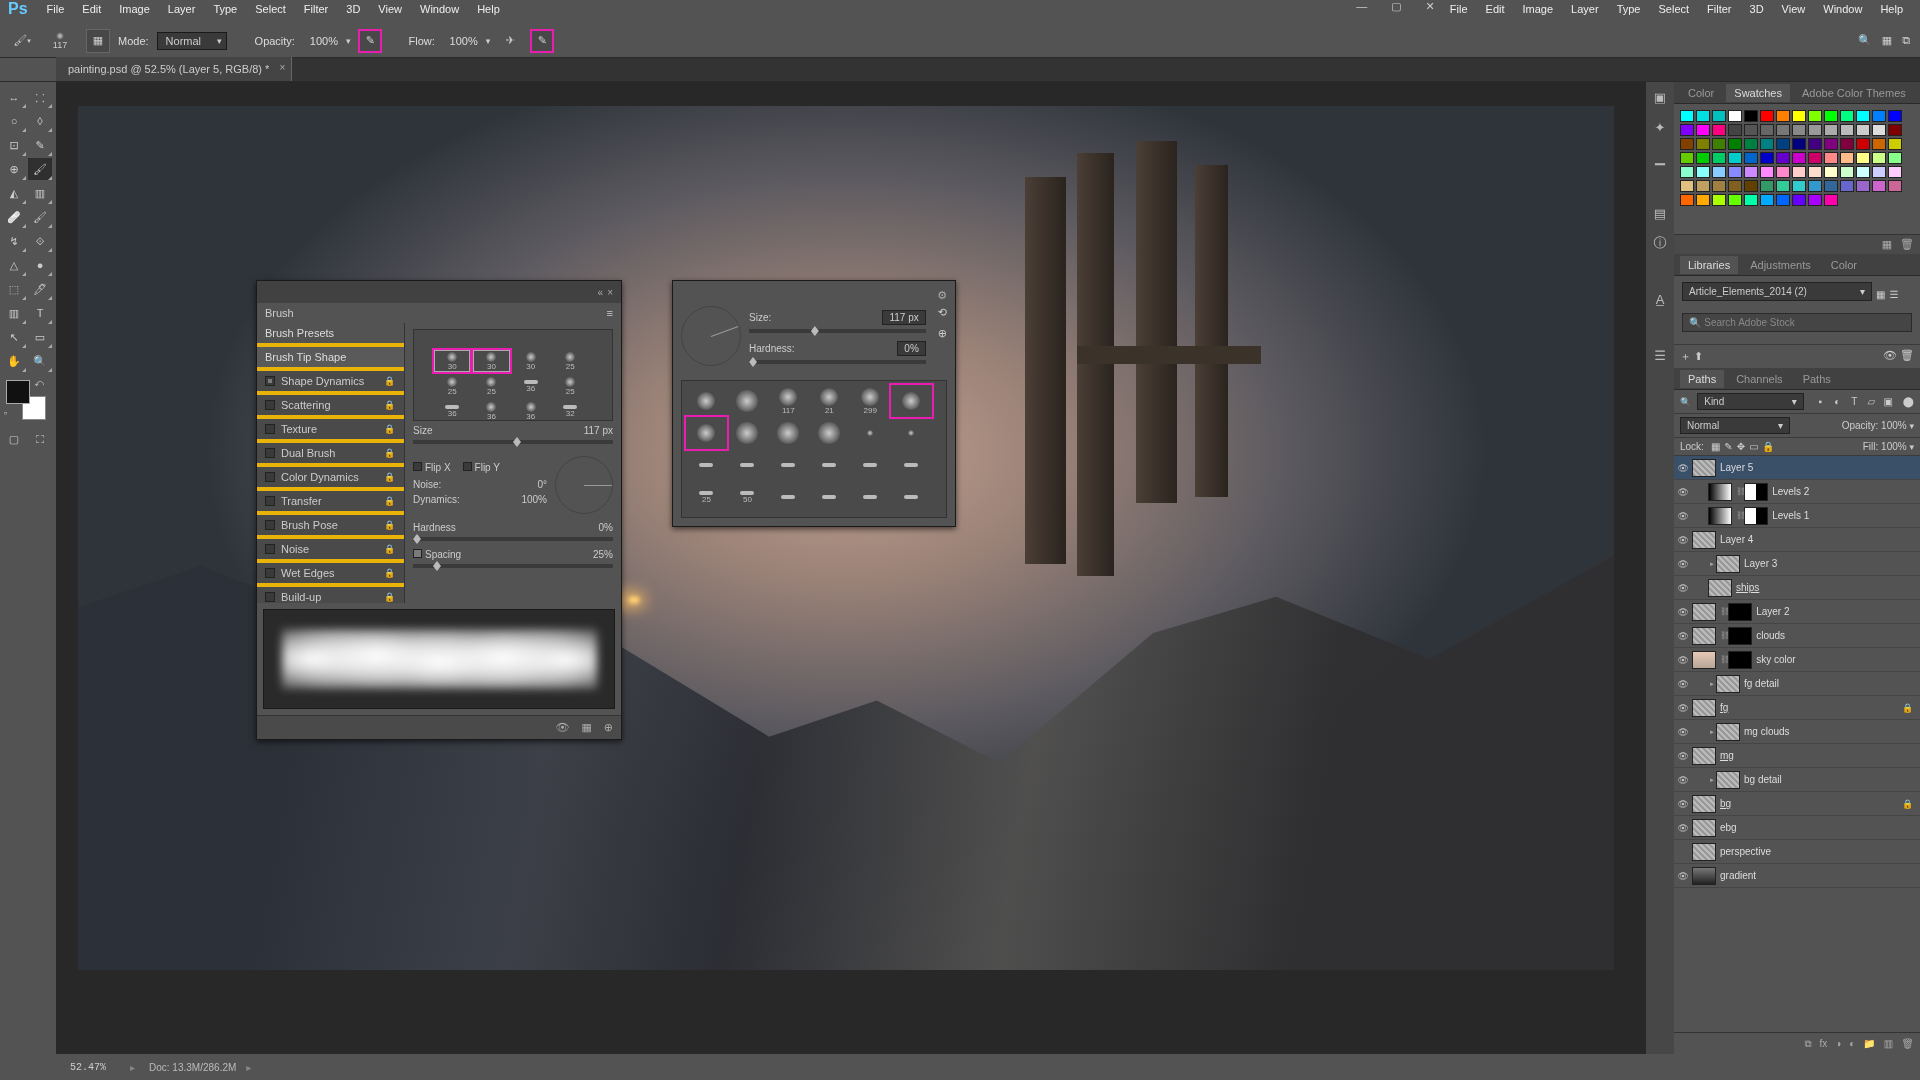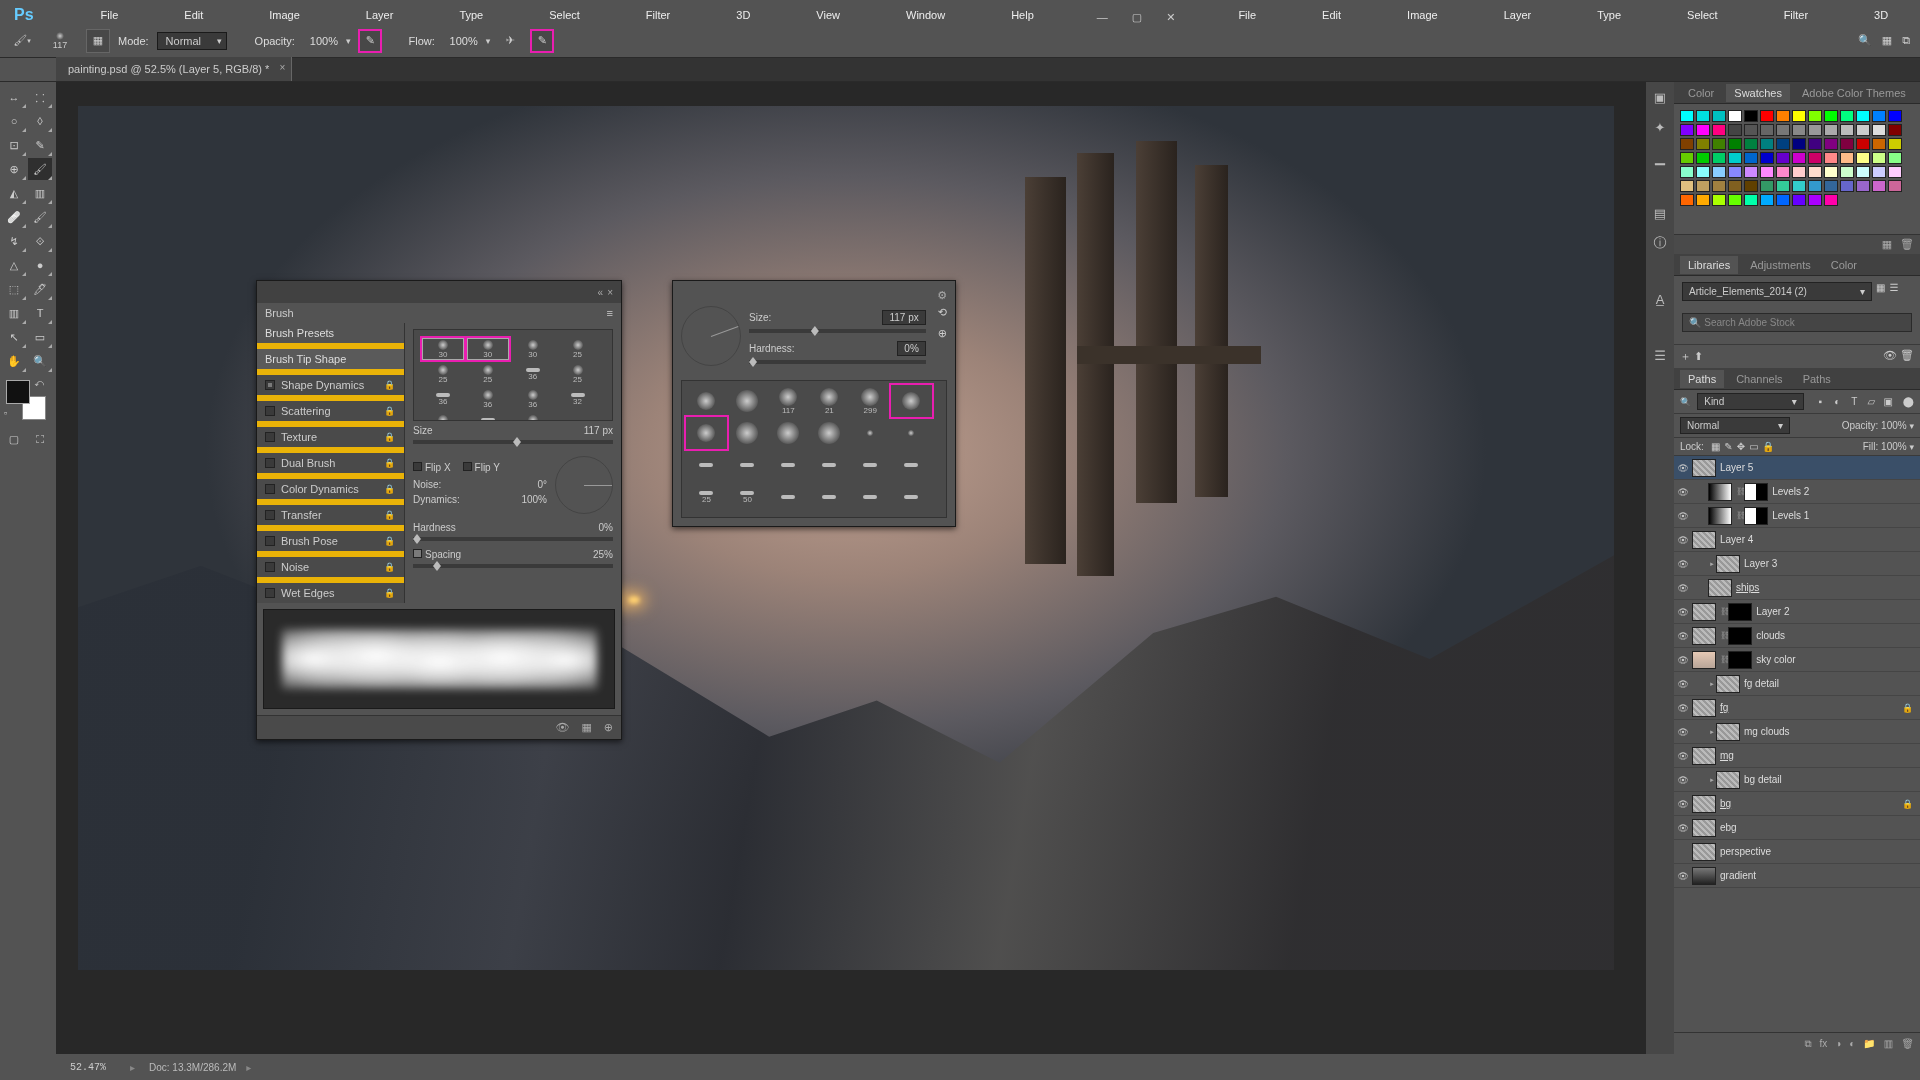--- a/index.html
+++ b/index.html
@@ -1,17 +1,17 @@
 <!DOCTYPE html>
 <html><head>
 <meta charset="utf-8">
 <style>
 * { margin: 0; padding: 0; box-sizing: border-box; font-family: "Segoe UI", Tahoma, sans-serif; user-select: none; }
 body { width: 1920px; height: 1080px; background: #333; color: #ccc; font-size: 11px; overflow: hidden; position: relative; }
-.titlebar { height: 24px; background: #535353; display: flex; align-items: flex-end; padding: 0 14px; gap: 48px; }
+.titlebar { height: 24px; background: #535353; display: flex; align-items: flex-start; padding: 0 8px; }
 .ps-logo { color: #6cf; font-weight: bold; font-size: 16px; margin-right: 10px; }
 .menu-item { padding: 3px 9px; cursor: pointer; color: #eee; }
 .win-controls { margin-left: auto; display: flex; gap: 12px; color: #ccc; }
 .win-controls span { padding: 0 6px; cursor: pointer; }
 
 .options-bar { height: 34px; background: #535353; border-bottom: 1px solid #2a2a2a; display: flex; align-items: center; padding: 0 10px; gap: 8px; }
 .brush-icon { width: 24px; height: 24px; display: flex; align-items: center; justify-content: center; }
 .brush-preview { width: 36px; height: 28px; display: flex; flex-direction: column; align-items: center; justify-content: center; font-size: 9px; }
 .brush-preview .dot { width: 8px; height: 8px; background: radial-gradient(circle,#ccc 0%,transparent 70%); border-radius: 50%; }
 .toggle-btn { width: 24px; height: 24px; background: #484848; border: 1px solid #666; display: flex; align-items: center; justify-content: center; }
@@ -116,27 +116,27 @@
 .panel-footer { height: 20px; border-top: 1px solid #333; background: #4a4a4a; display: flex; align-items: center; justify-content: flex-end; padding: 0 6px; gap: 8px; color: #aaa; }
 
 
 .brush-panel { position: absolute; left: 200px; top: 198px; width: 366px; background: #535353; border: 1px solid #1a1a1a; box-shadow: 0 2px 6px rgba(0,0,0,.6); }
 .brush-hdr { height: 22px; background: #414141; padding: 4px 8px; display: flex; align-items: center; justify-content: space-between; }
 .brush-hdr .winbtns { display: flex; gap: 4px; font-size: 10px; color: #aaa; }
 .brush-tab-row { height: 20px; display: flex; align-items: center; padding: 0 8px; font-size: 11px; gap: 10px; }
 .brush-tab-row .menu { margin-left: auto; }
 .brush-body { display: flex; height: 280px; }
 .brush-left { width: 148px; background: #4a4a4a; border-right: 1px solid #333; overflow: auto; }
-.brush-left .sec { padding: 4px 8px; border-bottom: 6px solid #eab308; cursor: pointer; display: flex; align-items: center; }
+.brush-left .sec { padding: 4px 8px; border-bottom: 4px solid #eab308; cursor: pointer; display: flex; align-items: center; }
 .brush-left .sec.head { background: #535353; color: #ddd; }
 .brush-left .chk { width: 10px; height: 10px; border: 1px solid #222; margin-right: 6px; background: #3a3a3a; display: inline-block; }
 .brush-left .chk.checked { background: #7a7a7a; box-shadow: inset 0 0 0 2px #3a3a3a; }
 .brush-left .lockico { margin-left: auto; font-size: 9px; color: #888; }
 .brush-right { flex: 1; padding: 6px 8px; position: relative; }
-.tip-grid { display: flex; flex-wrap: wrap; gap: 3px; border: 1px solid #333; padding: 8px; background: #4a4a4a; margin-bottom: 4px; height: 92px; overflow: hidden; }
+.tip-grid { display: flex; flex-wrap: wrap; gap: 3px; border: 1px solid #333; padding: 20px; background: #4a4a4a; margin-bottom: 4px; height: 92px; overflow: hidden; }
 .tip { width: 23%; height: 22px; display: flex; flex-direction: column; align-items: center; justify-content: center; font-size: 8px; color: #bbb; }
 .tip .dot { width: 10px; height: 10px; border-radius: 50%; background: radial-gradient(circle,#ccc 0%,transparent 80%); }
 .tip.line .dot { width: 14px; height: 4px; border-radius: 2px; background: #bbb; }
 .tip.selected { border: 1px solid #aaa; }
 .slider-row { display: flex; align-items: center; justify-content: space-between; font-size: 10px; margin: 4px 0; }
 .slider-track { height: 4px; background: #3a3a3a; position: relative; margin: 2px 0 8px; }
 .slider-thumb { position: absolute; top: -3px; width: 8px; height: 10px; background: #bbb; clip-path: polygon(50% 0,100% 50%,50% 100%,0 50%); }
 .angle-control { width: 58px; height: 58px; border: 1px solid #444; border-radius: 50%; margin: 4px auto; position: relative; }
 .angle-control::after { content: ""; position: absolute; left: 50%; top: 50%; width: 50%; height: 1px; background: #999; }
 .angle-row { display: flex; align-items: center; justify-content: space-between; gap: 8px; }
@@ -656,21 +656,21 @@
       <span>▦</span>
       <span>🗑</span>
     </div>
 
   <div class="panel-tabs" id="lib-tabs">
       <span class="panel-tab active">Libraries</span>
       <span class="panel-tab ">Adjustments</span>
       <span class="panel-tab ">Color</span>
     </div>
   <div class="libraries-body">
-    <div style="display:flex;gap:4px;margin-bottom:6px">
+    <div style="display:flex;gap:4px;align-items:center;margin-bottom:6px">
       <div class="lib-select">
           <span>Article_Elements_2014 (2)</span>
           <span>▾</span>
         </div>
       <span>▦</span>
       <span>☰</span>
     </div>
     <div class="lib-search">Search Adobe Stock</div>
   </div>
   <div class="lib-footer">

